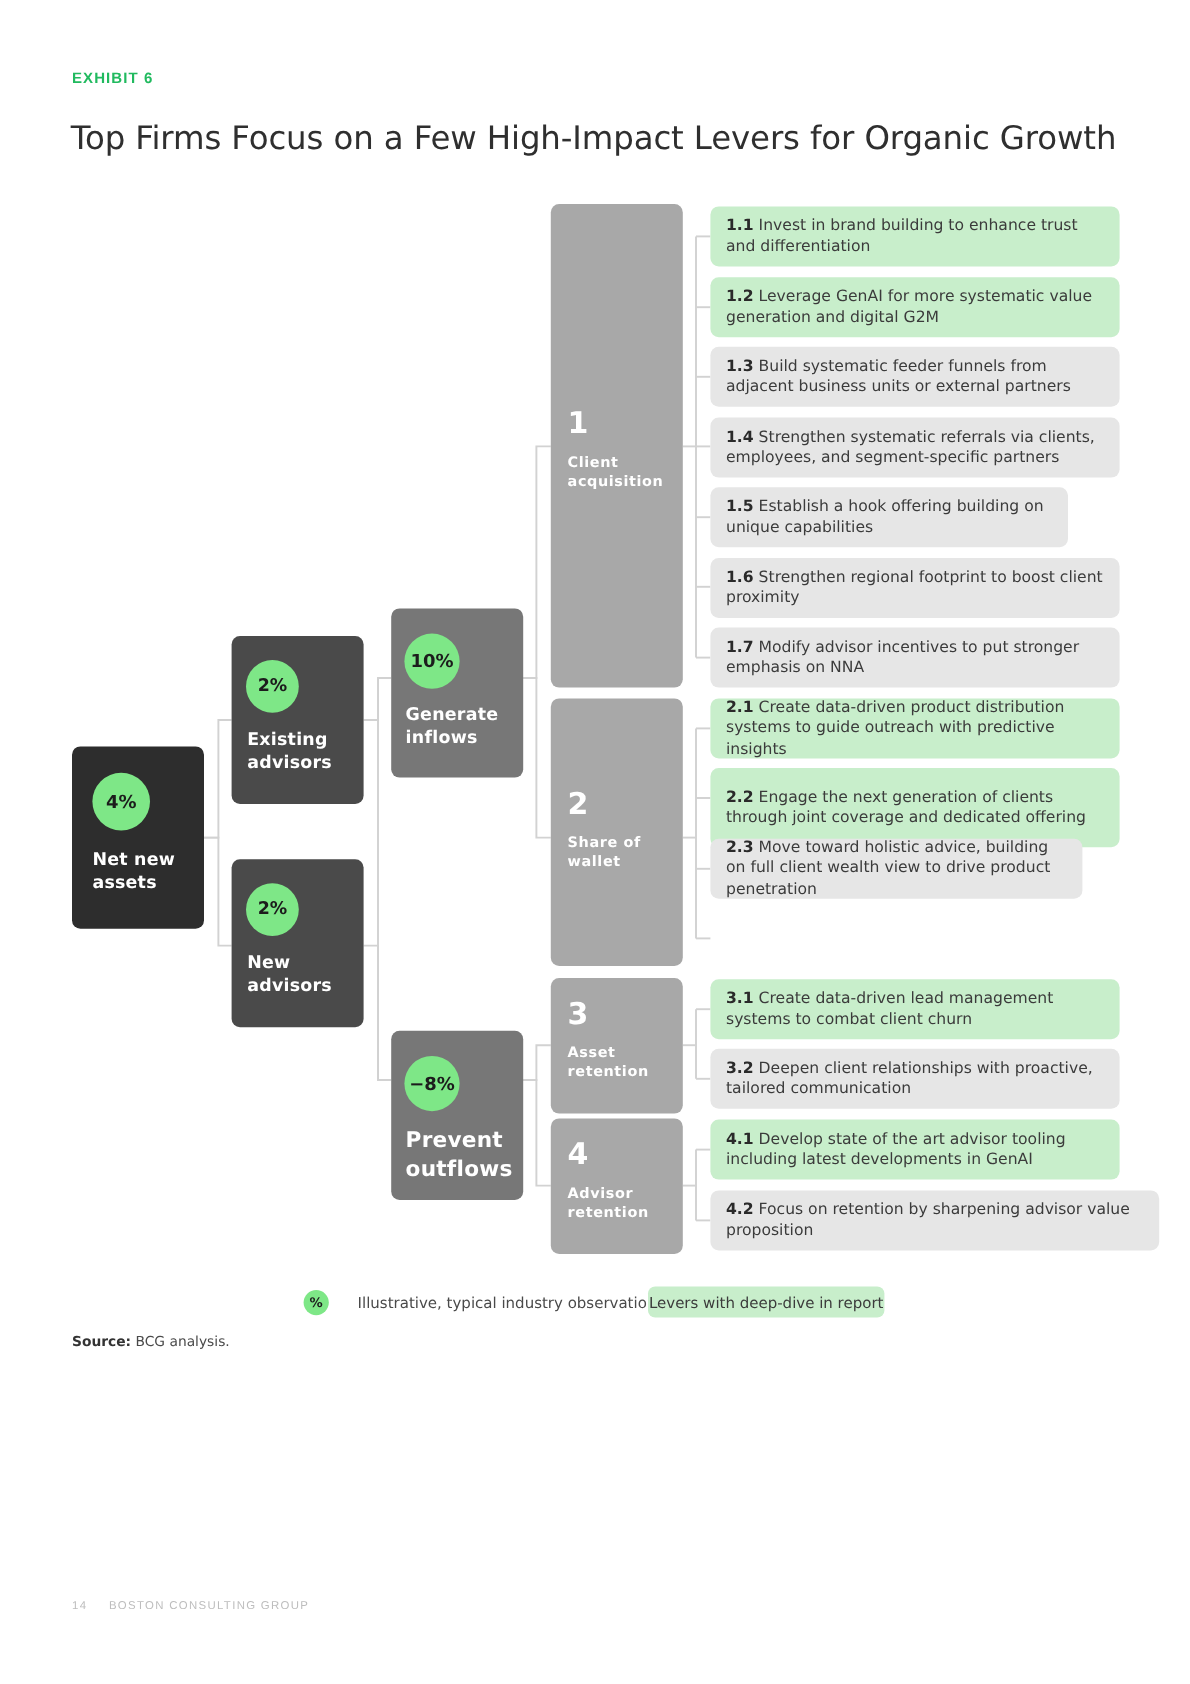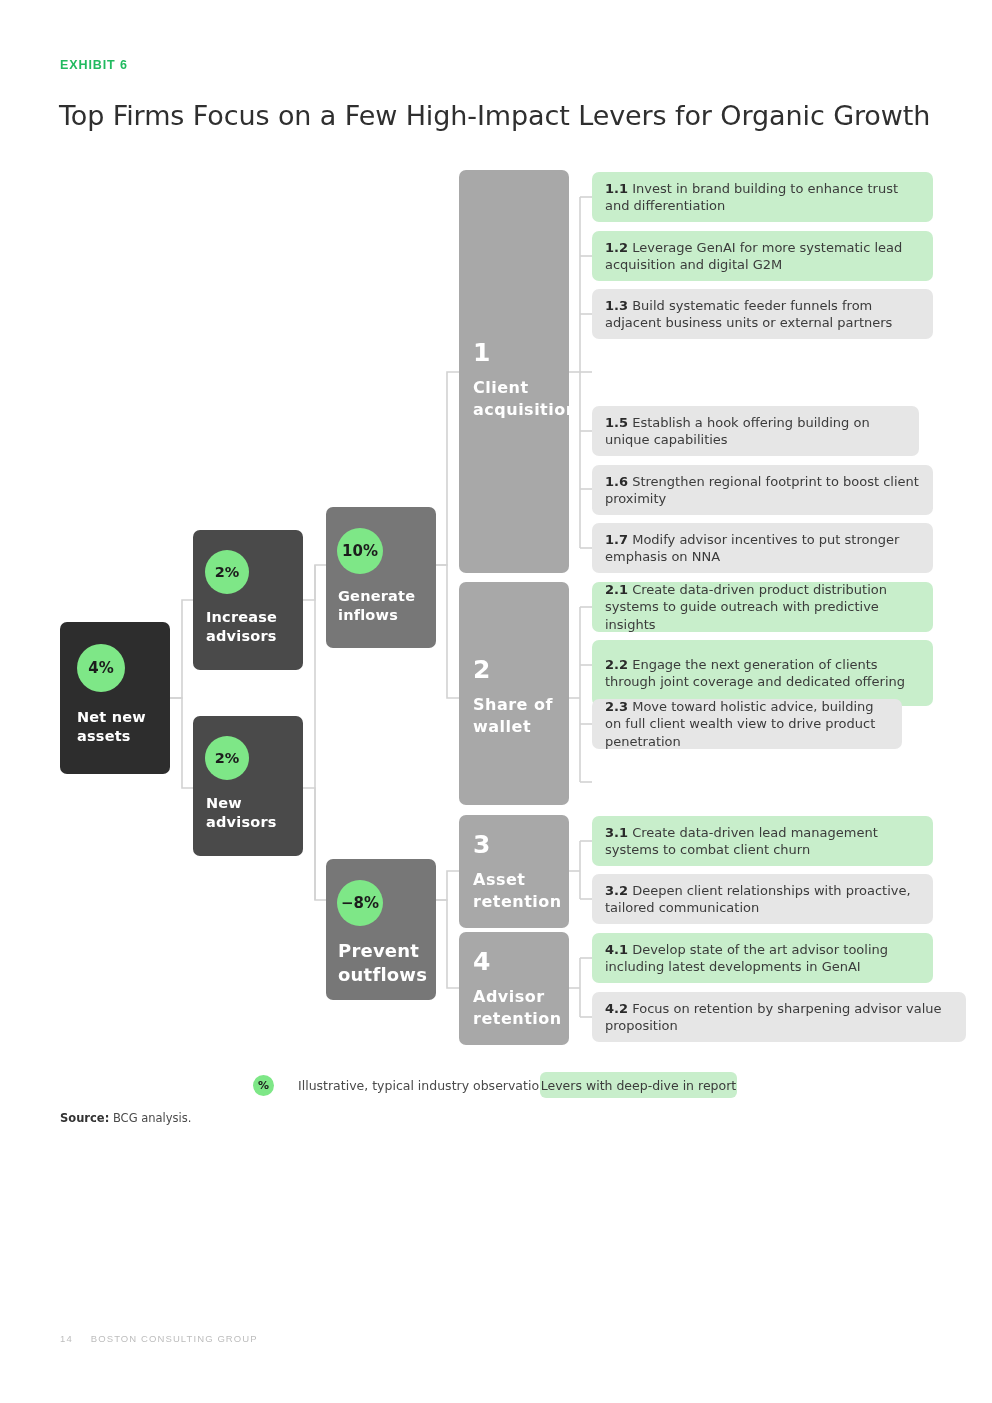--- a/index.html
+++ b/index.html
@@ -93,21 +93,21 @@
     position: absolute;
     color: #ffffff;
     font-size: 25px;
     font-weight: bold;
     font-family: "DejaVu Sans", sans-serif;
     line-height: 1;
   }
   .cat-box .cat-label {
     position: absolute;
     color: #ffffff;
-    font-size: 16px;
+    font-size: 12px;
     font-weight: bold;
     font-family: "DejaVu Sans", sans-serif;
     line-height: 1.35;
     letter-spacing: 0.5px;
   }
 
   
   .lever {
     position: absolute;
     border-radius: 7px;
@@ -250,21 +250,21 @@
   </svg>
 
   <div class="node metric-box" style="left:60px; top:622px; width:110px; height:152px; background:#2d2d2d;">
     <div class="bubble" style="left:17px; top:22px; width:48px; height:48px; font-size:15px;">4%</div>
     <div class="node-label" style="left:17px; top:86px; width:88px; font-size:14.5px; white-space:pre-line;">Net new
 assets</div>
   </div>
 
   <div class="node metric-box" style="left:193px; top:530px; width:110px; height:140px; background:#4a4a4a;">
     <div class="bubble" style="left:12px; top:20px; width:44px; height:44px; font-size:14.5px;">2%</div>
-    <div class="node-label" style="left:13px; top:78px; width:95px; font-size:14.5px; white-space:pre-line;">Increase
+    <div class="node-label" style="left:13px; top:78px; width:95px; font-size:14.5px; white-space:pre-line;">Existing
 advisors</div>
   </div>
 
   <div class="node metric-box" style="left:193px; top:716px; width:110px; height:140px; background:#4a4a4a;">
     <div class="bubble" style="left:12px; top:20px; width:44px; height:44px; font-size:14.5px;">2%</div>
     <div class="node-label" style="left:13px; top:78px; width:95px; font-size:14.5px; white-space:pre-line;">New
 advisors</div>
   </div>
 
   <div class="node metric-box" style="left:326px; top:507px; width:110px; height:141px; background:#777777;">
@@ -306,33 +306,39 @@
   <div class="lever green" style="left:592px; top:172px; width:341px; height:50px;">
     <div class="ltext">
       <span class="lnum">1.1</span>
       <span>Invest in brand building to enhance trust and differentiation</span>
     </div>
   </div>
 
   <div class="lever green" style="left:592px; top:231px; width:341px; height:50px;">
     <div class="ltext">
       <span class="lnum">1.2</span>
-      <span>Leverage GenAI for more systematic lead acquisition and digital G2M</span>
+      <span>Leverage GenAI for more systematic value generation and digital G2M</span>
     </div>
   </div>
 
   <div class="lever grey" style="left:592px; top:289px; width:341px; height:50px;">
     <div class="ltext">
       <span class="lnum">1.3</span>
       <span>Build systematic feeder funnels from adjacent business units or external partners</span>
     </div>
   </div>
 
-
-  <div class="lever grey" style="left:592px; top:406px; width:327px; height:50px;">
+  <div class="lever grey" style="left:592px; top:348px; width:341px; height:50px;">
+    <div class="ltext">
+      <span class="lnum">1.4</span>
+      <span>Strengthen systematic referrals via clients, employees, and segment-specific partners</span>
+    </div>
+  </div>
+
+  <div class="lever grey" style="left:592px; top:406px; width:298px; height:50px;">
     <div class="ltext">
       <span class="lnum">1.5</span>
       <span>Establish a hook offering building on unique capabilities</span>
     </div>
   </div>
 
   <div class="lever grey" style="left:592px; top:465px; width:341px; height:50px;">
     <div class="ltext">
       <span class="lnum">1.6</span>
       <span>Strengthen regional footprint to boost client proximity</span>

